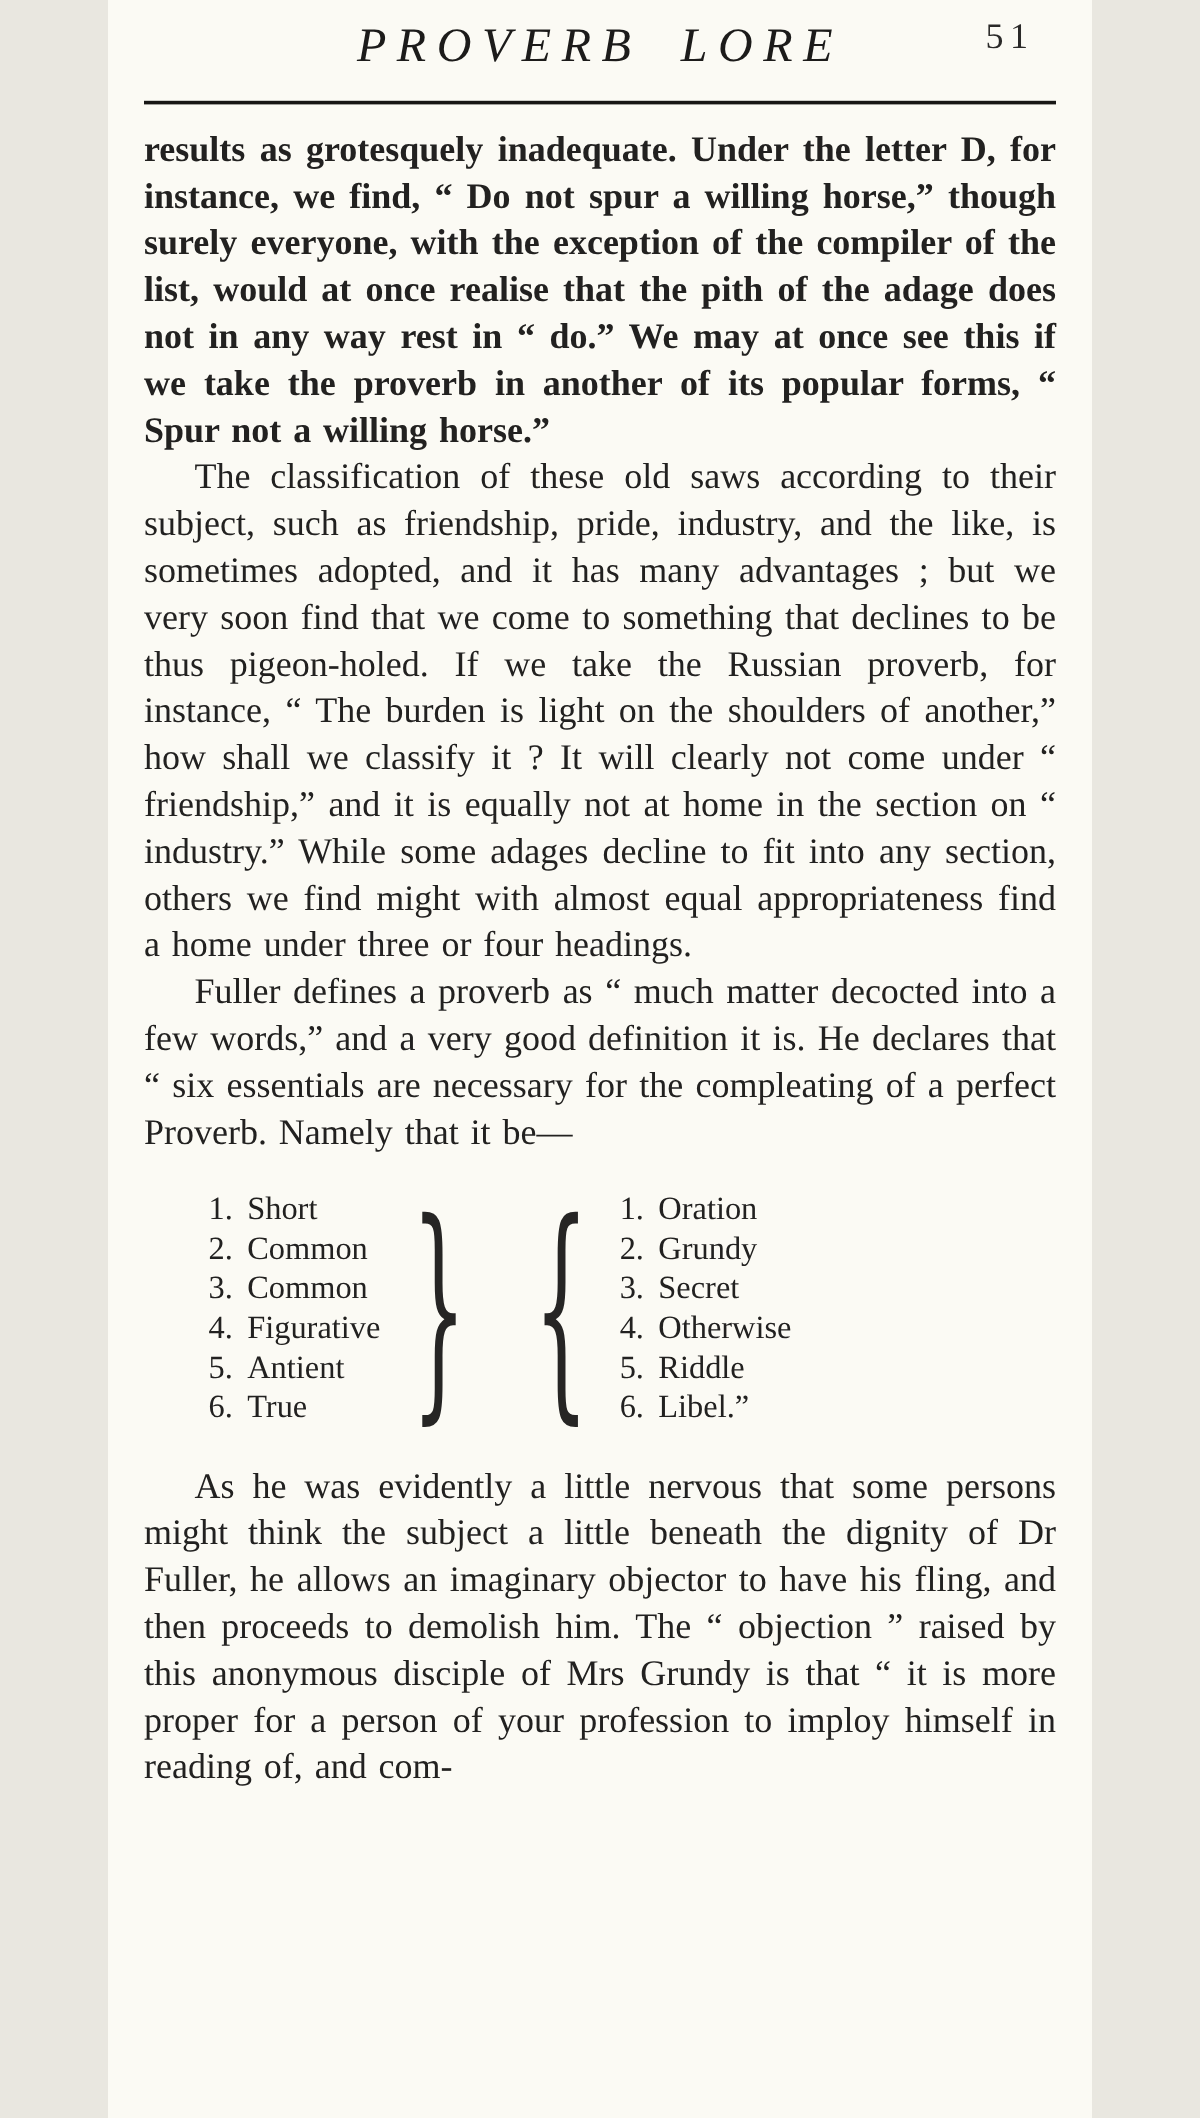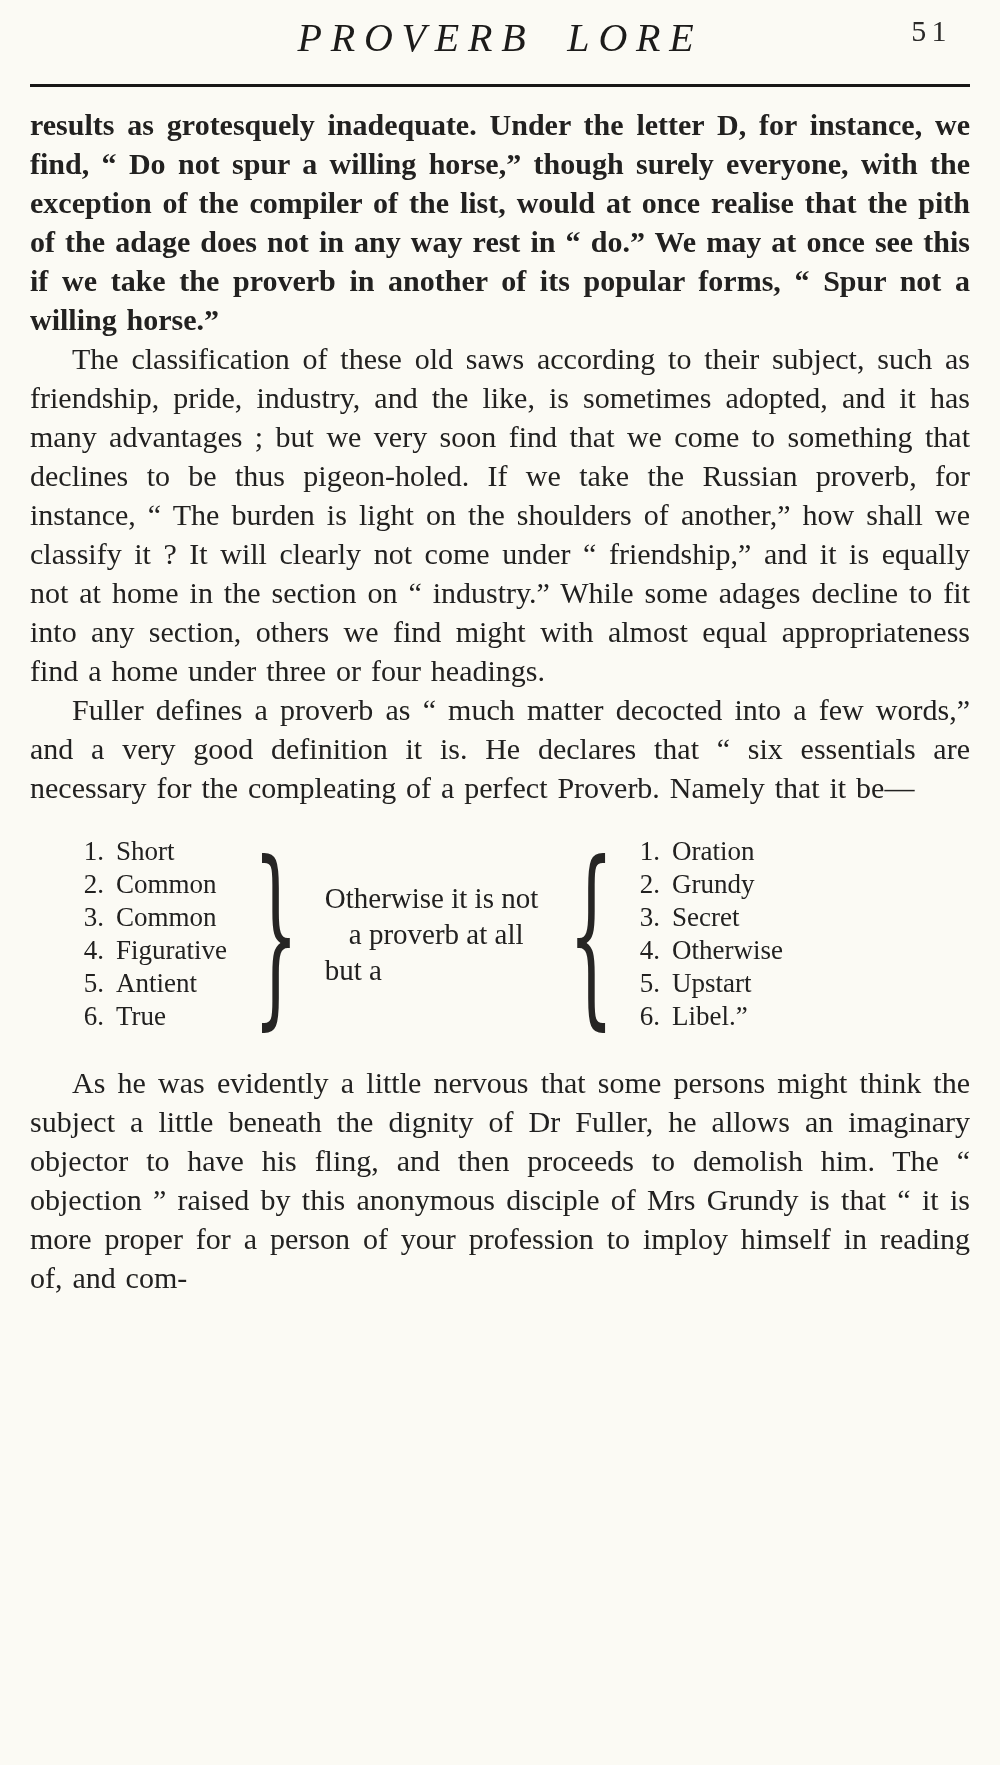--- a/index.html
+++ b/index.html
@@ -2,21 +2,21 @@
 <html><head>
 <meta charset="utf-8">
 <style>
   html, body {
     margin: 0;
     padding: 0;
     background: #e9e7e0;
   }
   .page {
     position: relative;
-    width: 1000px;
+    width: 820px;
     min-height: 1765px;
     margin: 0 auto;
     background: #fbfaf4;
     box-sizing: border-box;
     padding: 14px 30px 30px 30px;
     font-family: "Liberation Serif", "DejaVu Serif", serif;
     color: #222120;
   }
   
   .header {
@@ -139,25 +139,20 @@
           <span>Antient</span>
         </div>
         <div class="row">
           <span class="num">6.</span>
           <span>True</span>
         </div>
       </div>
 
       <div class="brace left">}</div>
 
-      <div class="middle">
-        <div>Otherwise it is not</div>
-        <div class="m1">a proverb at all</div>
-        <div>but a</div>
-      </div>
 
       <div class="brace right">{</div>
 
       <div class="flist">
         <div class="row">
           <span class="num">1.</span>
           <span>Oration</span>
         </div>
         <div class="row">
           <span class="num">2.</span>
@@ -166,21 +161,21 @@
         <div class="row">
           <span class="num">3.</span>
           <span>Secret</span>
         </div>
         <div class="row">
           <span class="num">4.</span>
           <span>Otherwise</span>
         </div>
         <div class="row">
           <span class="num">5.</span>
-          <span>Upstart</span>
+          <span>Riddle</span>
         </div>
         <div class="row">
           <span class="num">6.</span>
           <span>Libel.”</span>
         </div>
       </div>
 
     </div>
 
     <p>As he was evidently a little nervous that some persons might think the subject a little beneath the dignity of Dr Fuller, he allows an imaginary objector to have his fling, and then proceeds to demolish him.  The “ objection ” raised by this anonymous disciple of Mrs Grundy is that “ it is more proper for a person of your profession to imploy himself in reading of, and com-</p>

